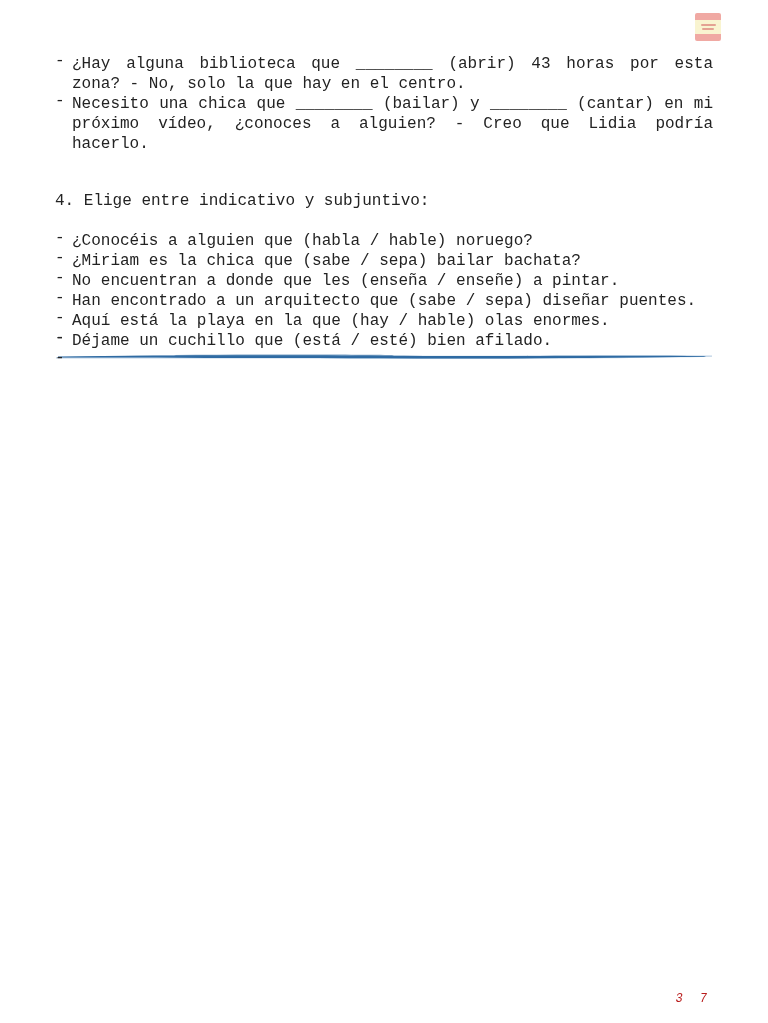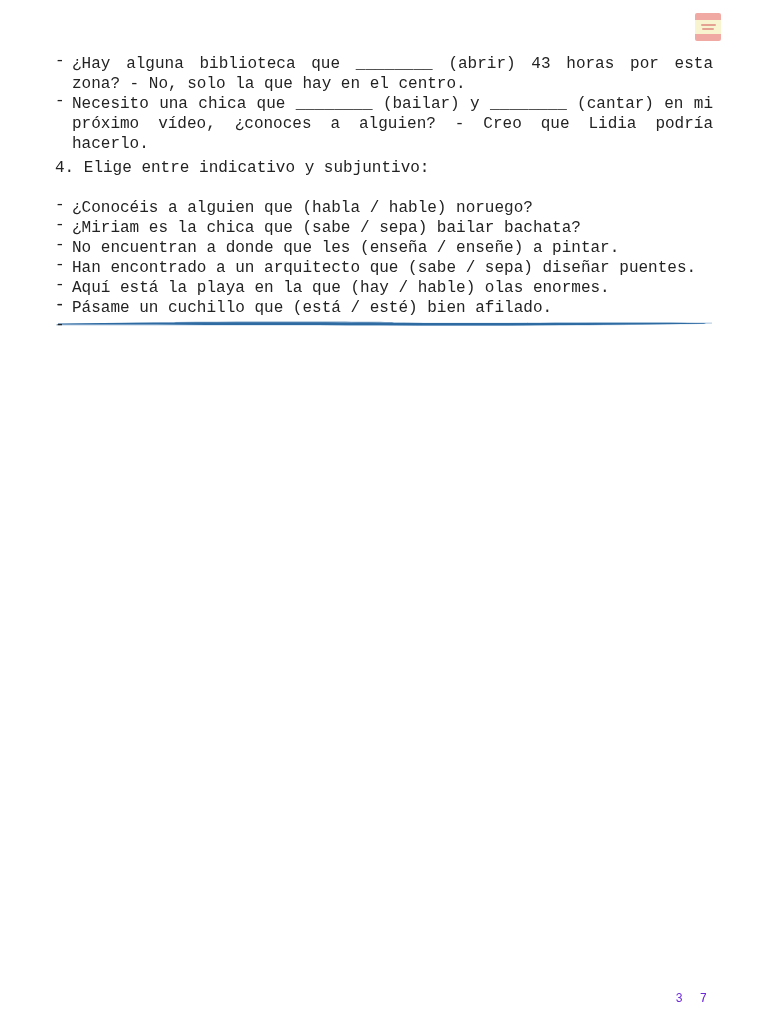--- a/index.html
+++ b/index.html
@@ -35,21 +35,21 @@
     position: absolute;
     left: 0; top: 0;
     transform: translateY(-3px);
     display: inline-block;
   }
   .intro .bullet-text {
     display: block;
     text-align: justify;
   }
   .exercise-heading {
-    margin-top: 4px;
+    margin-top: 37px;
   }
   .exercise-list {
     margin-top: 20px;
   }
   .brush-divider {
     display: block;
     margin-top: -1px;
     margin-left: -1px;
   }
   .logo {
@@ -72,21 +72,22 @@
     background: var(--logo_text_red);
     border-radius: 1px;
     opacity: 0.75;
   }
   .logo .squiggle.short { width: 12px; }
   .page-number {
     position: absolute;
     right: 56px; bottom: 17px;
     font-size: 12px;
     letter-spacing: 5px;
-    color: #6d28d9;
+    color: #b91c1c;
+    font-style: italic;
   }
 </style>
 </head>
 <body>
 
 <div class="logo">
   <div class="band-top"></div>
   <div class="band-mid">
     <div class="squiggle"></div>
     <div class="squiggle short"></div>
@@ -128,21 +129,21 @@
     </div>
     <div class="bullet">
       <span class="dash">-</span>
       <span class="bullet-text">Aquí está la playa en la que (hay / hable) olas enormes.</span>
     </div>
     <div class="bullet">
       <span class="dash">-</span>
     </div>
     <div class="bullet">
       <span class="dash">-</span>
-      <span class="bullet-text">Pásame un cuchillo que (está / esté) bien afilado.</span>
+      <span class="bullet-text">Déjame un cuchillo que (está / esté) bien afilado.</span>
     </div>
     <div class="bullet">
       <span class="dash">-</span>
     </div>
   </div>
 
   <svg class="brush-divider" width="660" height="14" viewBox="0 0 660 14" aria-hidden="true">
     <path fill="var(--brush_blue_light)" opacity="0.5" d="M2,7.2 C90,5.0 220,4.4 330,5.4 C450,6.4 570,4.6 658,5.6
              L658,6.8 C570,8.6 450,9.6 330,8.8 C220,8.2 90,8.8 2,8.4 Z"></path>
     <path fill="var(--brush_blue)" d="M4,6.6 C100,5.2 230,4.9 330,5.7 C440,6.5 565,5.1 652,6.0

